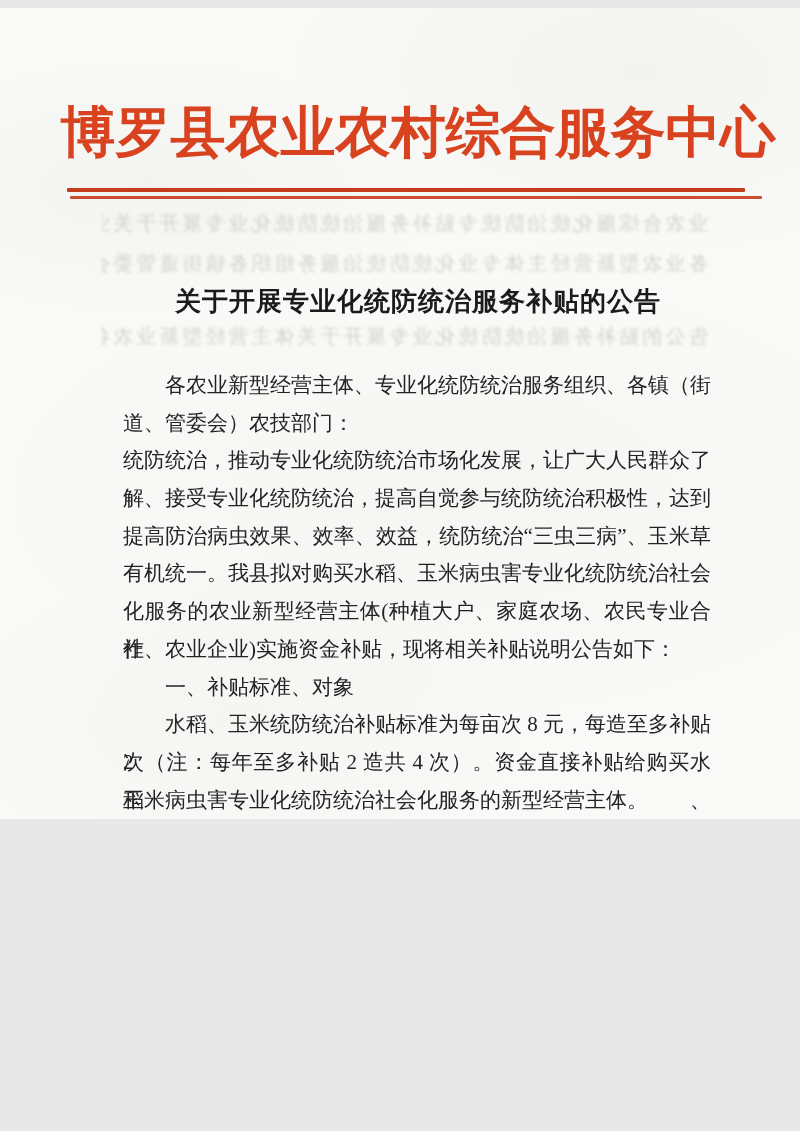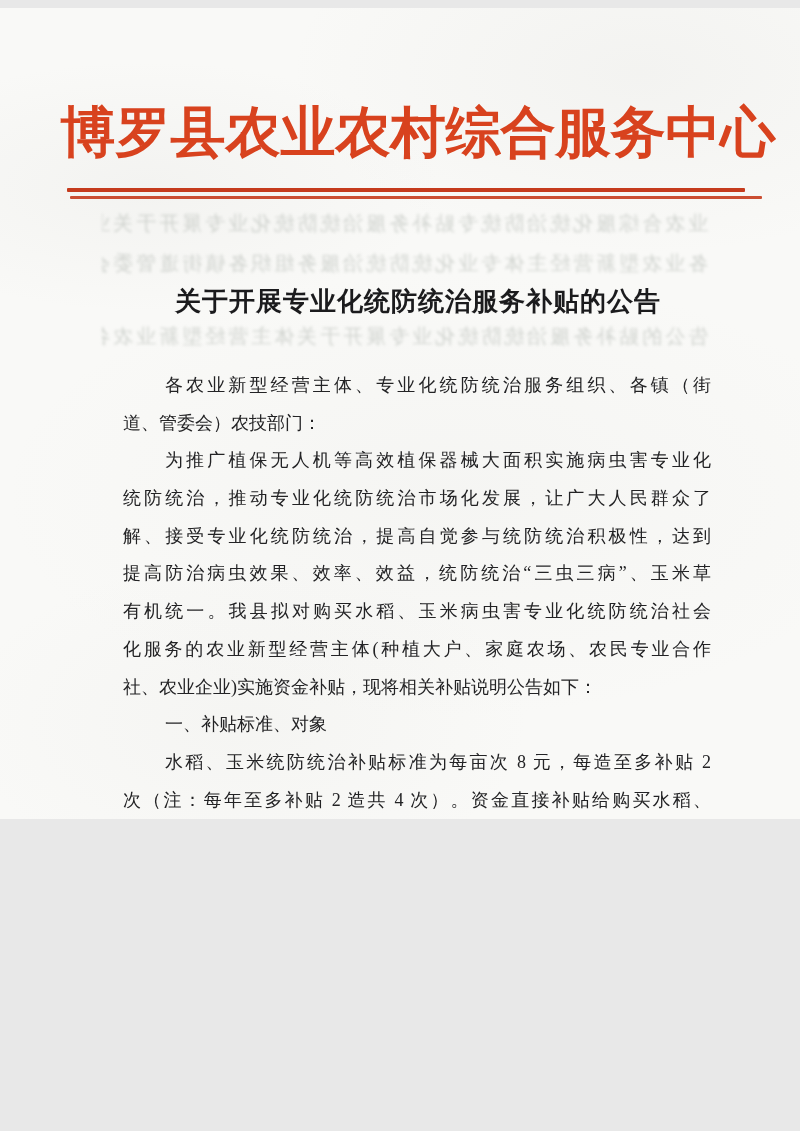--- a/index.html
+++ b/index.html
@@ -62,21 +62,21 @@
     white-space:nowrap;
   }
   .body-block{
     position:absolute;
     left:123px;top:359px;width:588px;
     color:#232325;
   }
   .body-block .line{
     height:37.7px;
     line-height:37.7px;
-    font-size:18px;
+    font-size:21px;
     text-align:left;
     white-space:nowrap;
   }
   .body-block .line.justify{
     white-space:normal;
     text-align:justify;
     text-align-last:justify;
   }
   .body-block .line.indent{ text-indent:42px; }
   .page-number{
@@ -104,21 +104,20 @@
       <div class="bleed-line" style="position: absolute; top: 202px;">业农合综服化统治防统专贴补务服治统防统化业专展开于关业农</div>
       <div class="bleed-line" style="position: absolute; top: 242px;">各业农型新营经主体专业化统防统治服务组织各镇街道管委会农</div>
       <div class="bleed-line" style="position: absolute; top: 315px;">告公的贴补务服治统防统化业专展开于关体主营经型新业农各镇</div>
     </div>
 
   <div class="doc-title">关于开展专业化统防统治服务补贴的公告</div>
 
   <div class="body-block" style="color: rgb(35, 35, 37);">
       <div class="line indent justify">各农业新型经营主体、专业化统防统治服务组织、各镇（街</div>
       <div class="line">道、管委会）农技部门：</div>
-      <div class="line indent justify">为推广植保无人机等高效植保器械大面积实施病虫害专业化</div>
       <div class="line justify">统防统治，推动专业化统防统治市场化发展，让广大人民群众了</div>
       <div class="line justify">解、接受专业化统防统治，提高自觉参与统防统治积极性，达到</div>
       <div class="line justify">提高防治病虫效果、效率、效益，统防统治“三虫三病”、玉米草</div>
       <div class="line justify">有机统一。我县拟对购买水稻、玉米病虫害专业化统防统治社会</div>
       <div class="line justify">化服务的农业新型经营主体(种植大户、家庭农场、农民专业合作</div>
       <div class="line">社、农业企业)实施资金补贴，现将相关补贴说明公告如下：</div>
       <div class="line indent">一、补贴标准、对象</div>
       <div class="line indent justify">水稻、玉米统防统治补贴标准为每亩次 8 元，每造至多补贴 2</div>
       <div class="line justify">次（注：每年至多补贴 2 造共 4 次）。资金直接补贴给购买水稻、</div>
       <div class="line">玉米病虫害专业化统防统治社会化服务的新型经营主体。</div>

